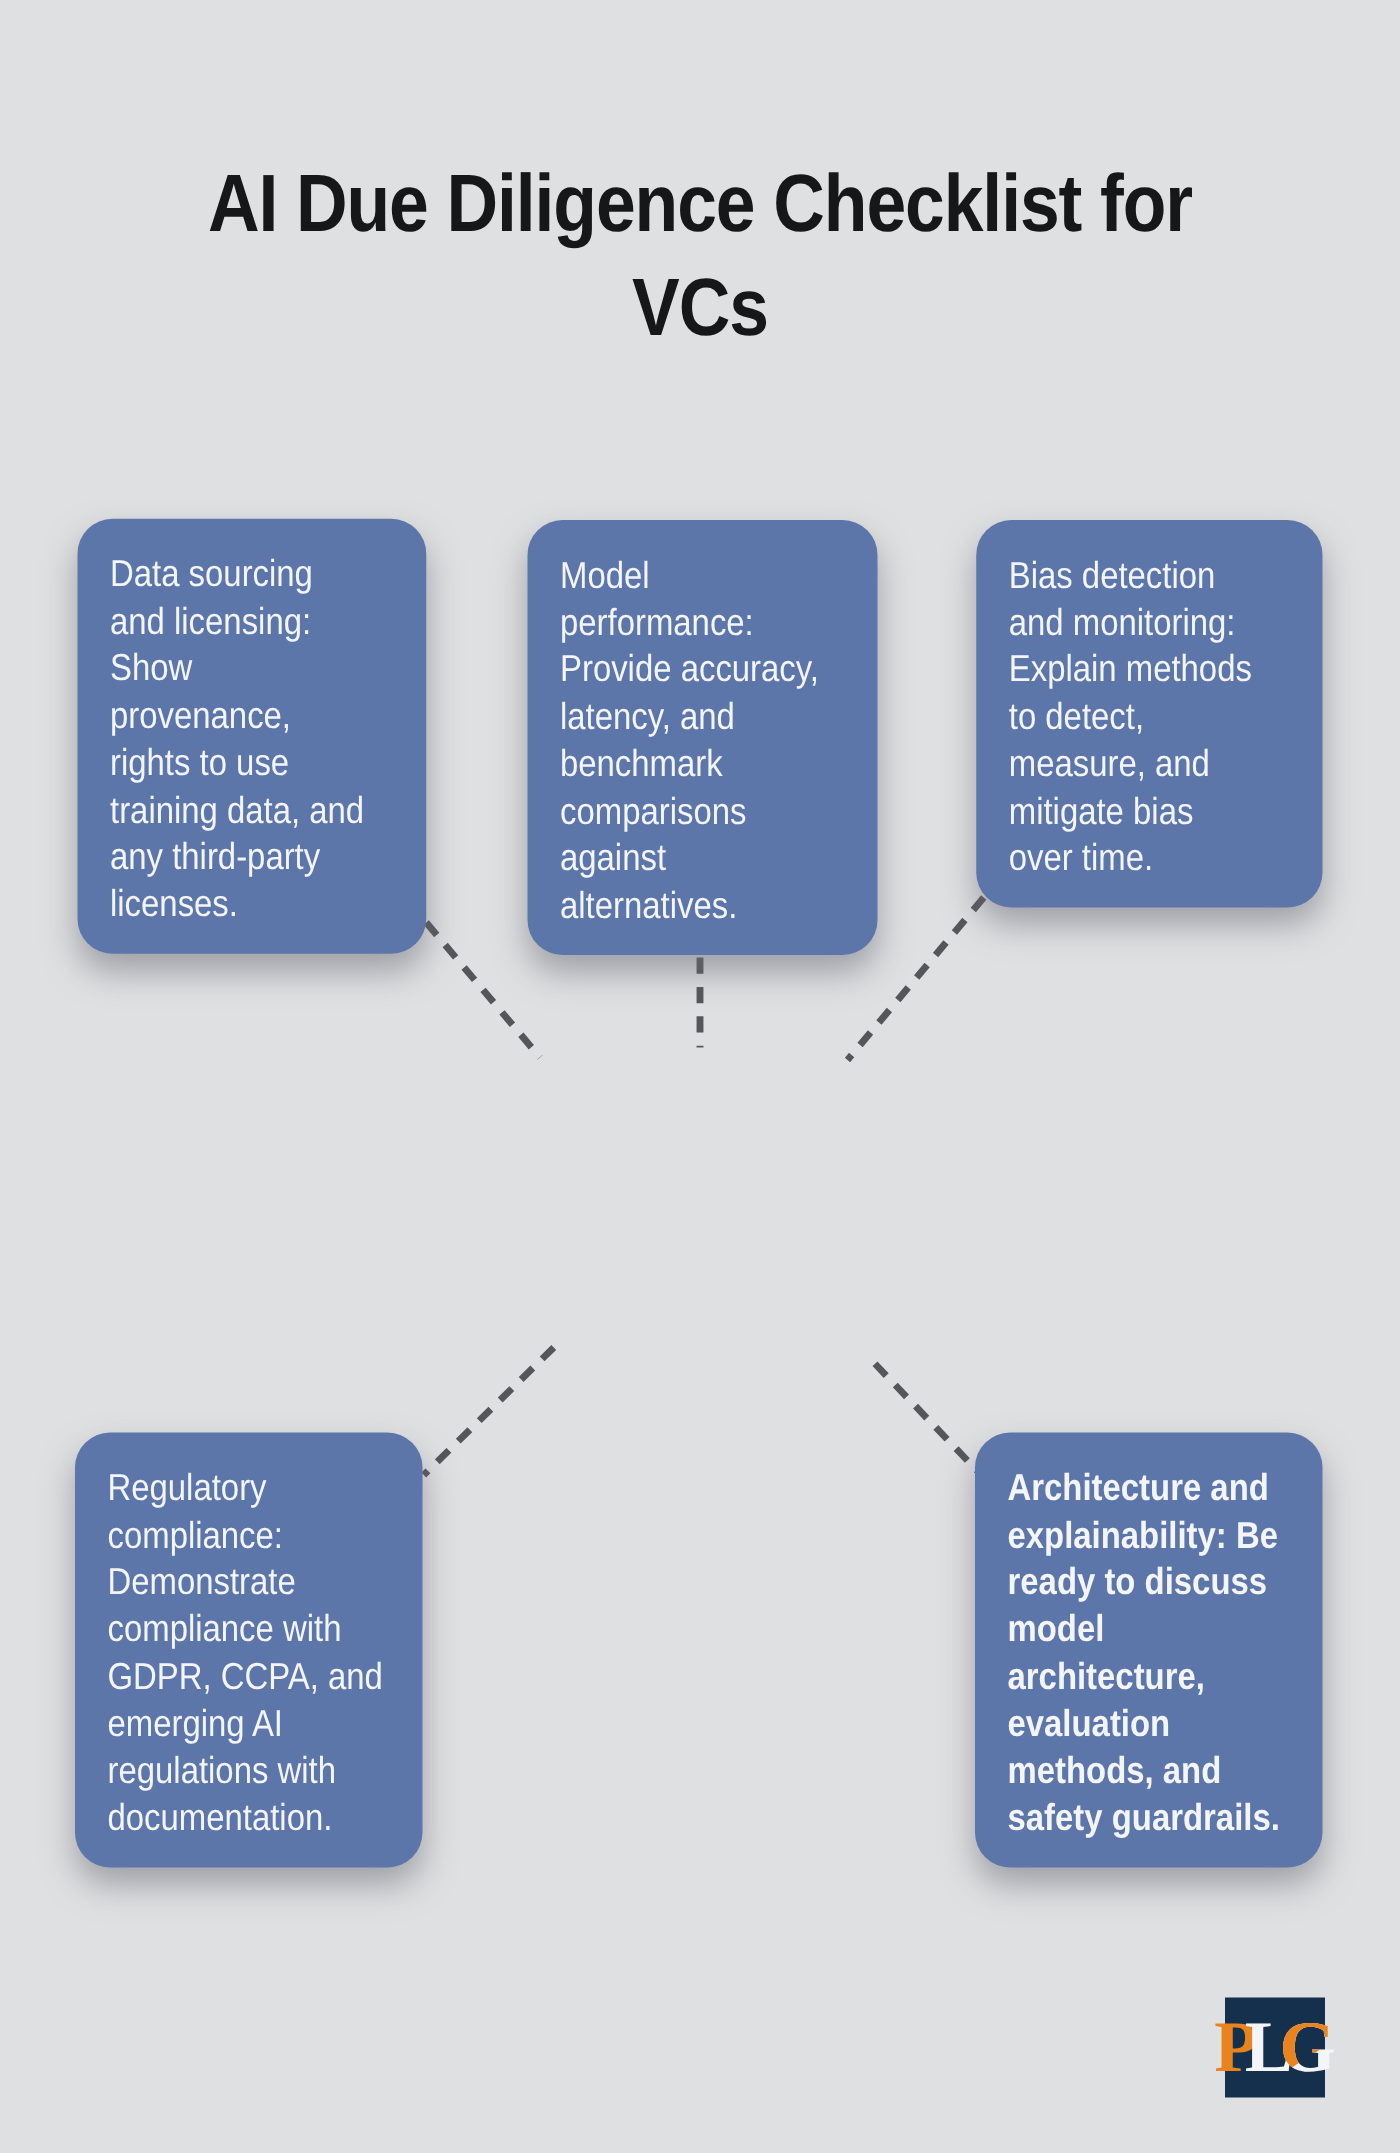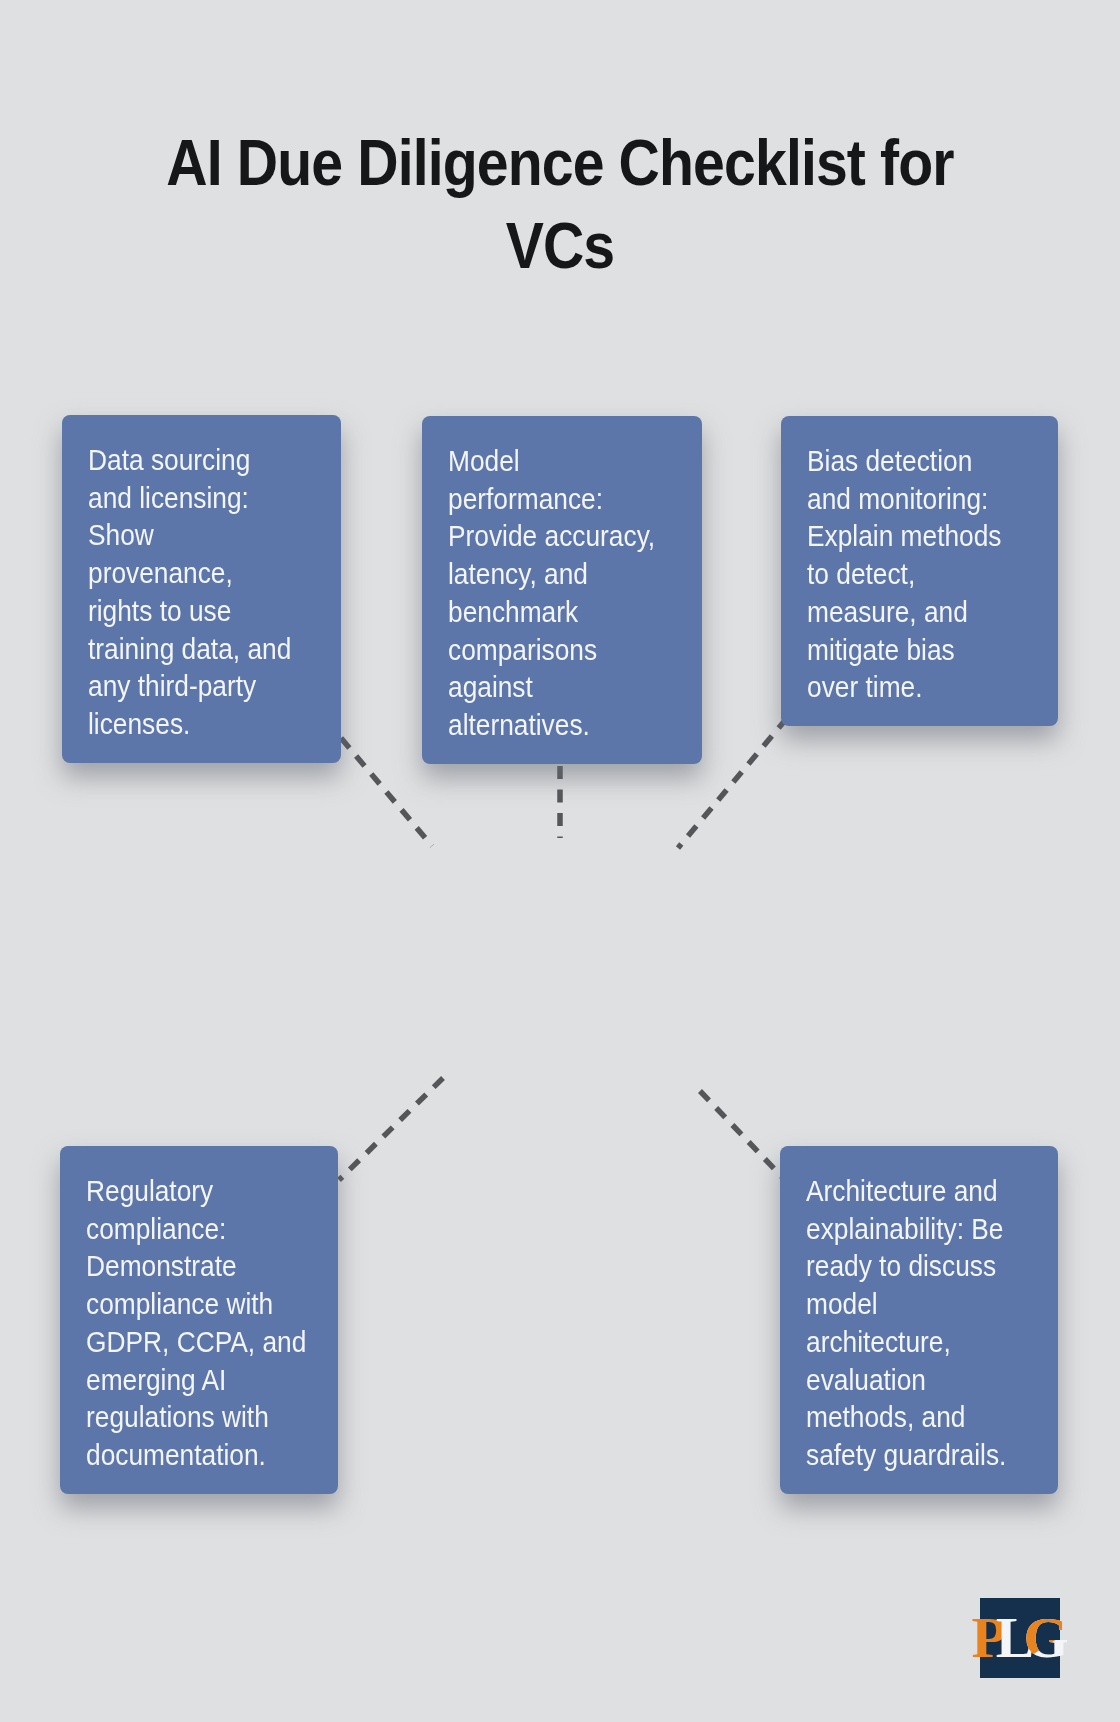--- a/index.html
+++ b/index.html
@@ -26,32 +26,32 @@
     letter-spacing:-1px;color:var(--title-text);white-space:pre-line;
     transform:scaleX(.88);transform-origin:50% 0;
   }
   .connectors{position:absolute;left:0;top:0;}
   .conn{
     stroke:var(--connector);stroke-width:5.5;
     stroke-dasharray:13 10.5;fill:none;
   }
   .node{
     position:absolute;background:var(--node-blue);color:var(--node-text);
-    border-radius:8px;padding:26px 12px 20px 26px;box-sizing:border-box;
+    border-radius:28px;padding:26px 12px 20px 26px;box-sizing:border-box;
     box-shadow:0 14px 26px rgba(105,110,120,.55);
   }
   .node-text{
     display:block;width:114%;transform:scaleX(.877);transform-origin:0 0;
     font-size:30px;line-height:37.7px;white-space:pre-line;
   }
   .n1{left:62px;top:399px;width:279px;height:348px;}
   .n2{left:422px;top:400px;width:280px;height:348px;}
   .n3{left:781px;top:400px;width:277px;height:310px;}
   .n4{left:60px;top:1130px;width:278px;height:348px;}
-  .n5{left:780px;top:1130px;width:278px;height:348px;}
+  .n5{left:780px;top:1130px;width:278px;height:348px;font-weight:bold;}
   .hub{
     position:absolute;left:385px;top:820px;width:350px;height:237px;
     background:var(--hub-bg);border-radius:30px;
     display:flex;align-items:center;justify-content:center;
     box-shadow:0 14px 30px rgba(105,110,120,.5);
   }
   .hub-label{
     font-size:38px;font-weight:700;color:var(--hub-text);
     letter-spacing:-.5px;transform:scaleX(.9);transform-origin:50% 50%;
     white-space:nowrap;

